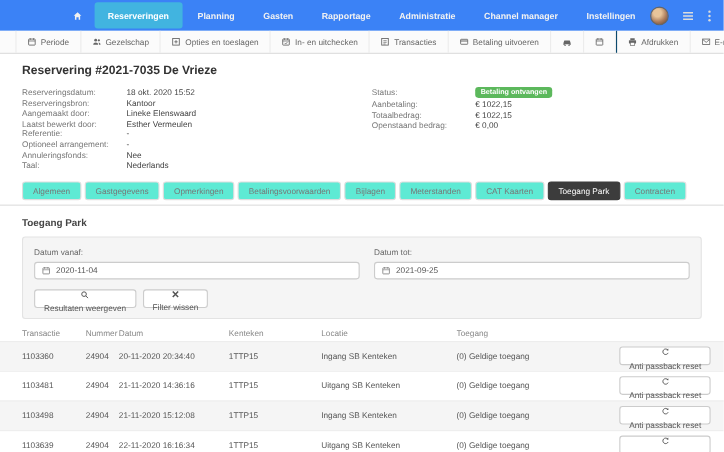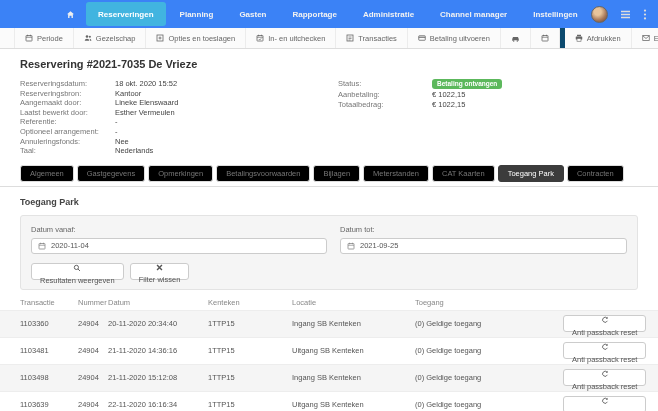--- a/index.html
+++ b/index.html
@@ -20,39 +20,39 @@
   .icon { display:inline-flex; align-items:center; justify-content:center; }
   .icon svg { display:block; }
 
   
   .toolbar { height:21px; background:#fbfbfb; border-bottom:1px solid #ddd;
     display:flex; align-items:stretch; padding:0 14px; color:#666; }
   .tool-btn { display:flex; align-items:center; gap:4px; padding:0 10px;
     font-size:7.5px; color:#666; border-right:1px solid #ececec; cursor:pointer; white-space:nowrap; }
   .tool-btn:first-child { border-left:1px solid #ececec; }
   .toolbar-right { margin-left:auto; display:flex; }
-  .toolbar-right .tool-btn:first-child { border-left:5px solid #0c4a6e; }
+  .toolbar-right .tool-btn:first-child { border-left:1px solid #0c4a6e; }
 
   
   .details { padding:9px 20px 7px; }
   .res-title { font-size:11px; font-weight:bold; color:#333; margin-bottom:9px; }
   .cols { display:flex; }
   .col-left { width:318px; }
   .col-right { flex:1; }
   .field { display:flex; font-size:7.5px; line-height:9.6px; }
   .flabel { width:95px; color:#777; }
   .fvalue { color:#444; }
   .flabel2 { width:94px; color:#777; }
   .status-row { display:flex; align-items:flex-start; font-size:7.5px; line-height:9.6px; margin-bottom:1px; }
   .badge { background:#5cb85c; color:#fff; font-size:6.5px; font-weight:bold;
     padding:1px 5px 2px; border-radius:3px; display:inline-block; line-height:7px; }
 
   
   .tabs { display:flex; gap:3px; padding:2px 20px 0; border-bottom:1px solid #ddd; }
-  .tab { font-size:7.5px; color:#777; background:#000000; border:1px solid #ddd;
+  .tab { font-size:7.5px; color:#777; background:#5eead4; border:1px solid #ddd;
     height:17px; display:flex; align-items:center; padding:0 9px; border-radius:3px;
     margin-bottom:4px; cursor:pointer; white-space:nowrap; }
   .tab.active { background:#3c3c3c; color:#fff; border-color:#3c3c3c; }
 
   .section-title { font-size:9px; font-weight:bold; color:#444; padding:10px 20px 8px; }
 
   
   .filter-panel { margin:0 20px; background:#f5f5f5; border:1px solid #e3e3e3;
     border-radius:3px; padding:9px 10px; }
   .filter-row { display:flex; gap:13px; }
@@ -255,20 +255,24 @@
         <span class="badge">Betaling ontvangen</span>
       </div>
       <div class="field">
         <span class="flabel2">Aanbetaling:</span>
         <span class="fvalue">€ 1022,15</span>
       </div>
       <div class="field">
         <span class="flabel2">Totaalbedrag:</span>
         <span class="fvalue">€ 1022,15</span>
       </div>
+      <div class="field">
+        <span class="flabel2">Openstaand bedrag:</span>
+        <span class="fvalue">€ 0,00</span>
+      </div>
     </div>
   </div>
 </div>
 
 <div class="tabs">
   <span class="tab">Algemeen</span>
   <span class="tab">Gastgegevens</span>
   <span class="tab">Opmerkingen</span>
   <span class="tab">Betalingsvoorwaarden</span>
   <span class="tab">Bijlagen</span>

